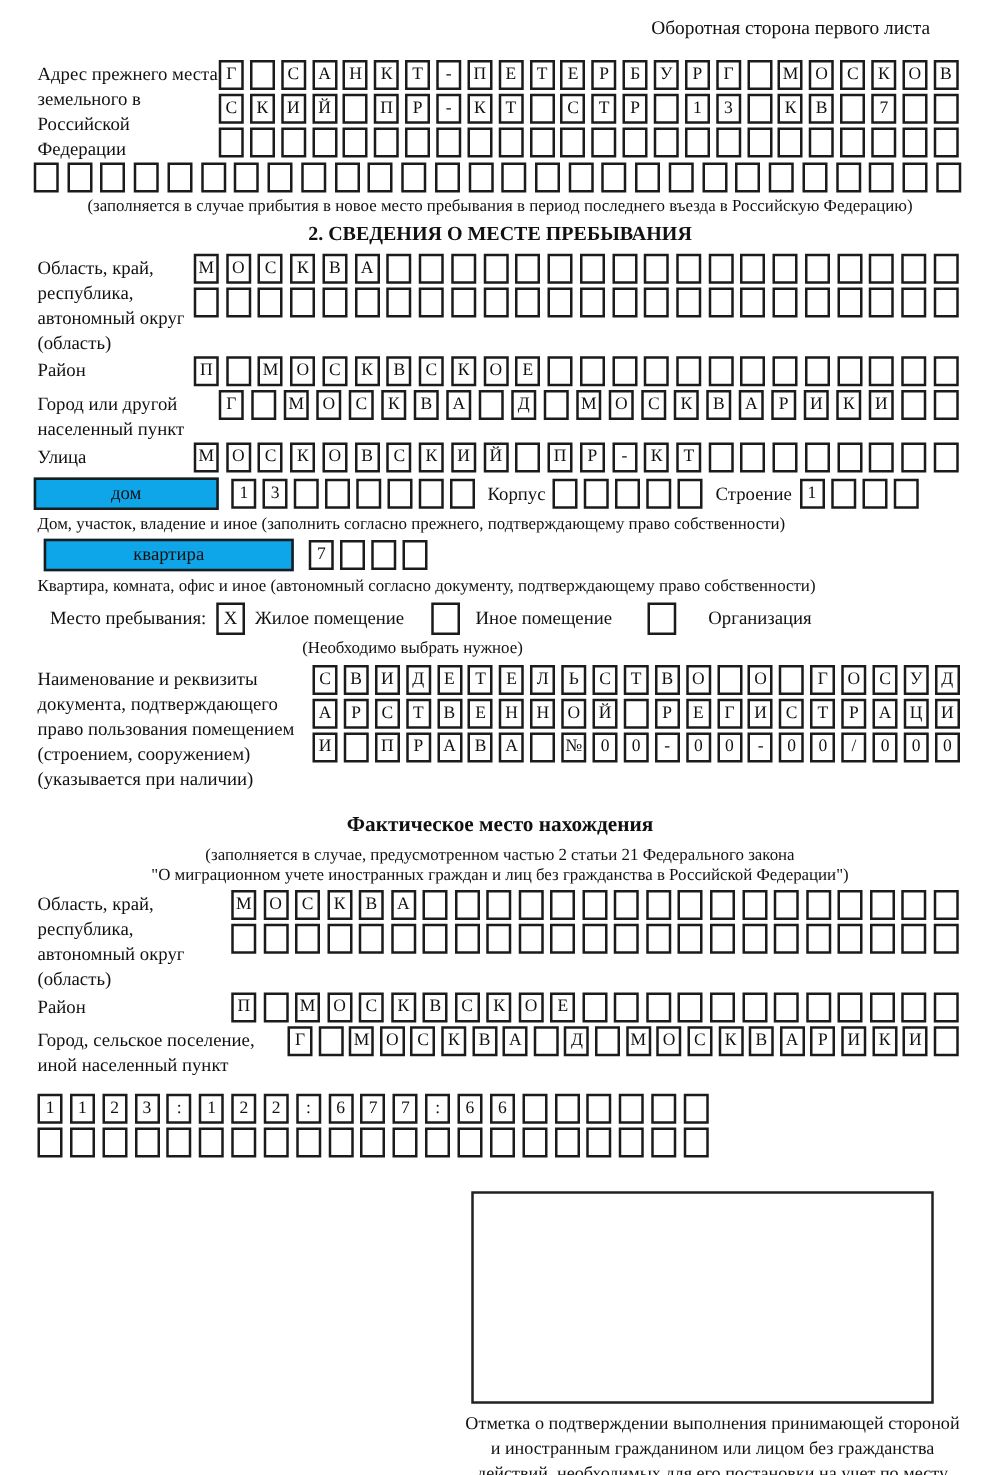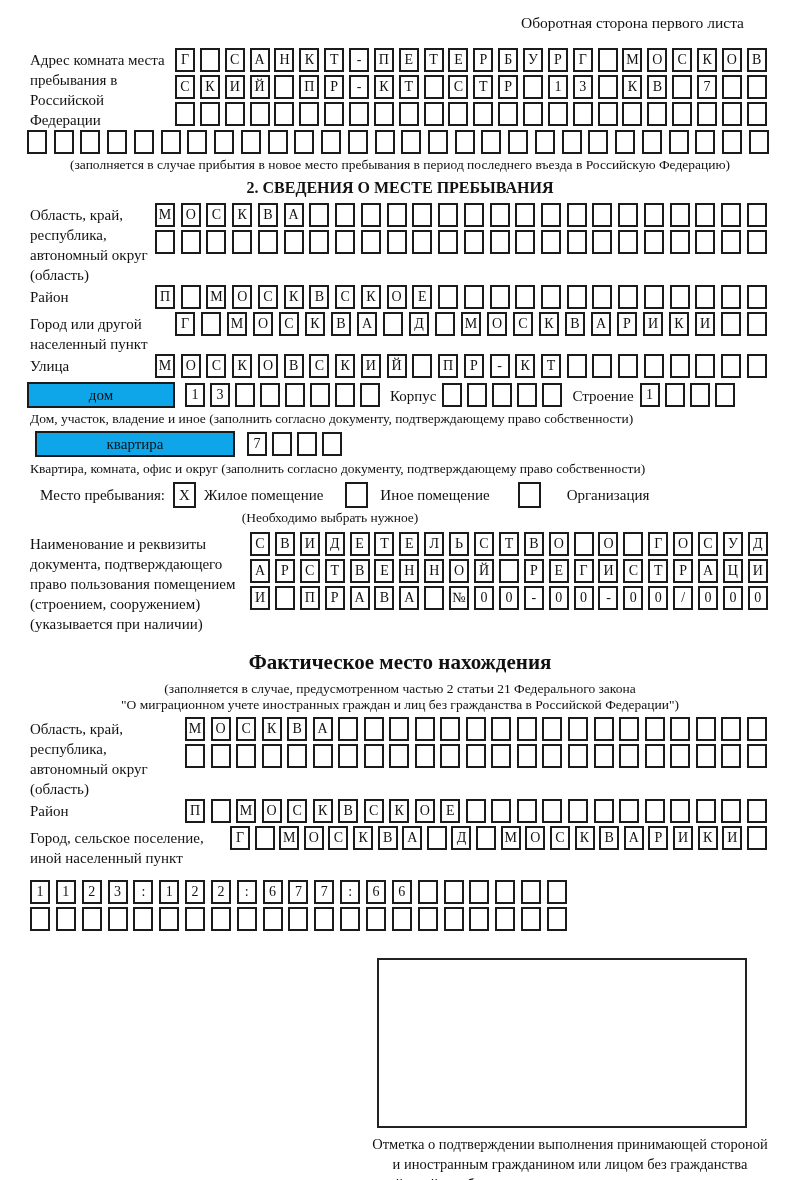--- a/index.html
+++ b/index.html
@@ -26,31 +26,31 @@
     display:flex;align-items:center;justify-content:center;font-size:15px;background:#0ea5e9;flex:none;
   }
   .inline-label{flex:none;padding:2px 6px 0 10px;}
   .checkbox{
     box-sizing:border-box;width:23px;height:26px;border:2px solid #1b1b1b;
     display:flex;align-items:center;justify-content:center;font-size:15px;flex:none;background:#fff;
   }
   .mesto-row{display:flex;align-items:center;padding-left:40px;margin-top:4px;}
   .stamp-box{box-sizing:border-box;border:2px solid #222;width:370px;height:170px;margin:8px 0 6px 377px;background:#fff;}
   .stamp-caption{width:400px;margin-left:370px;text-align:center;font-size:14.5px;line-height:20px;}
-  .bold-center{text-align:center;font-weight:bold;font-size:21px;}
+  .bold-center{text-align:center;font-weight:bold;font-size:17px;}
 </style>
 </head>
 <body>
 
 <div class="page">
 
   <div class="header" style="margin-bottom:16px;">Оборотная сторона первого листа</div>
 
   <div class="field">
-    <div class="field-label" style="width:145px;">Адрес комната места пребывания в Российской Федерации</div>
+    <div class="field-label" style="width:145px;">Адрес прежнего места земельного в Российской Федерации</div>
     <div>
       <div class="cells-row" style="width:592px;">
           <span class="cell">Г</span>
           <span class="cell"></span>
           <span class="cell">С</span>
           <span class="cell">А</span>
           <span class="cell">Н</span>
           <span class="cell">К</span>
           <span class="cell">Т</span>
           <span class="cell">-</span>
@@ -327,32 +327,32 @@
         <span class="cell"></span>
       </div>
     <div class="inline-label">Строение</div>
     <div class="cells-inline">
         <span class="cell">1</span>
         <span class="cell"></span>
         <span class="cell"></span>
         <span class="cell"></span>
       </div>
   </div>
-  <div class="caption" style="padding-left:30px;margin:3px 0 4px 0;">Дом, участок, владение и иное (заполнить согласно документу, подтверждающему право собственности)</div>
+  <div class="caption" style="padding-left:30px;margin:3px 0 4px 0;">Дом, участок, владение и иное (заполнить согласно прежнего, подтверждающему право собственности)</div>
 
   <div class="mesto-row" style="padding-left:35px;margin-top:2px;">
     <div class="label-box" style="width:200px;">квартира</div>
     <div class="cells-inline" style="margin-left:12px;">
         <span class="cell">7</span>
         <span class="cell"></span>
         <span class="cell"></span>
         <span class="cell"></span>
       </div>
   </div>
-  <div class="caption" style="padding-left:30px;margin:4px 0 5px 0;">Квартира, комната, офис и округ (заполнить согласно документу, подтверждающему право собственности)</div>
+  <div class="caption" style="padding-left:30px;margin:4px 0 5px 0;">Квартира, комната, офис и иное (автономный согласно документу, подтверждающему право собственности)</div>
 
   <div class="mesto-row">
     <span>Место пребывания:</span>
     <span class="checkbox" style="margin-left:8px;">X</span>
     <span style="margin-left:8px;">Жилое помещение</span>
     <span class="checkbox" style="margin-left:22px;"></span>
     <span style="margin-left:12px;">Иное помещение</span>
     <span class="checkbox" style="margin-left:28px;"></span>
     <span style="margin-left:26px;">Организация</span>
   </div>

